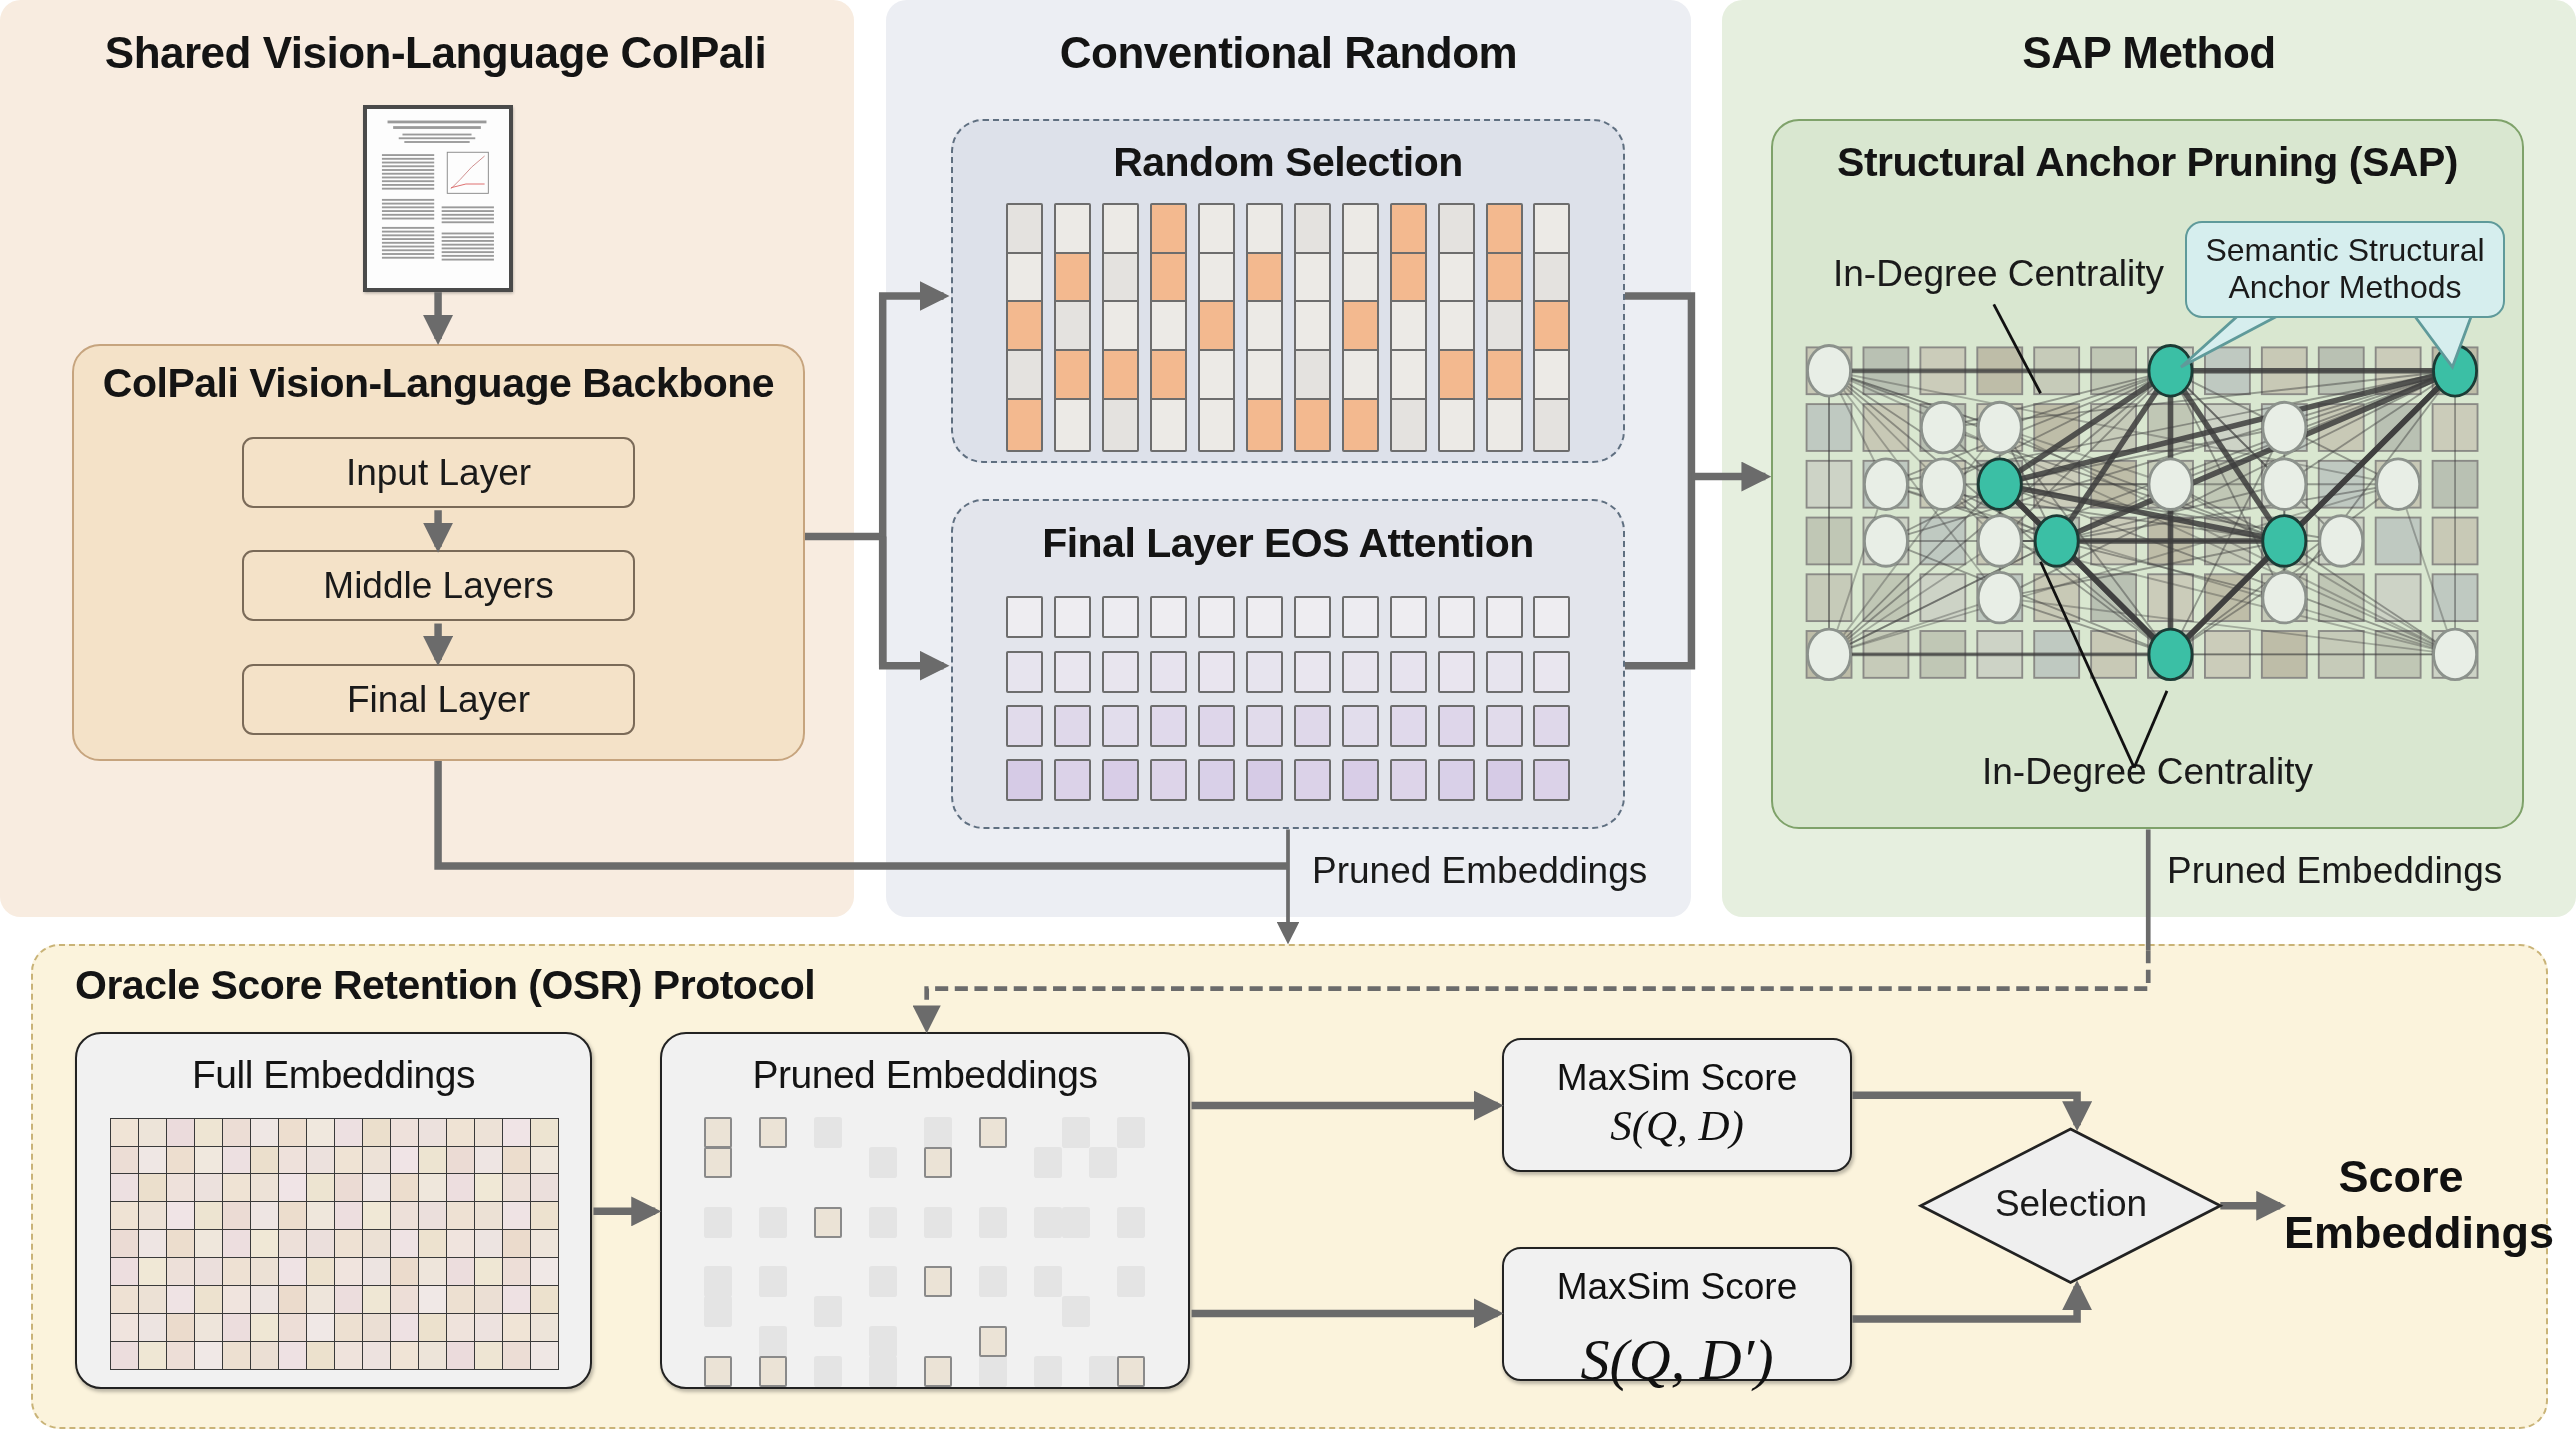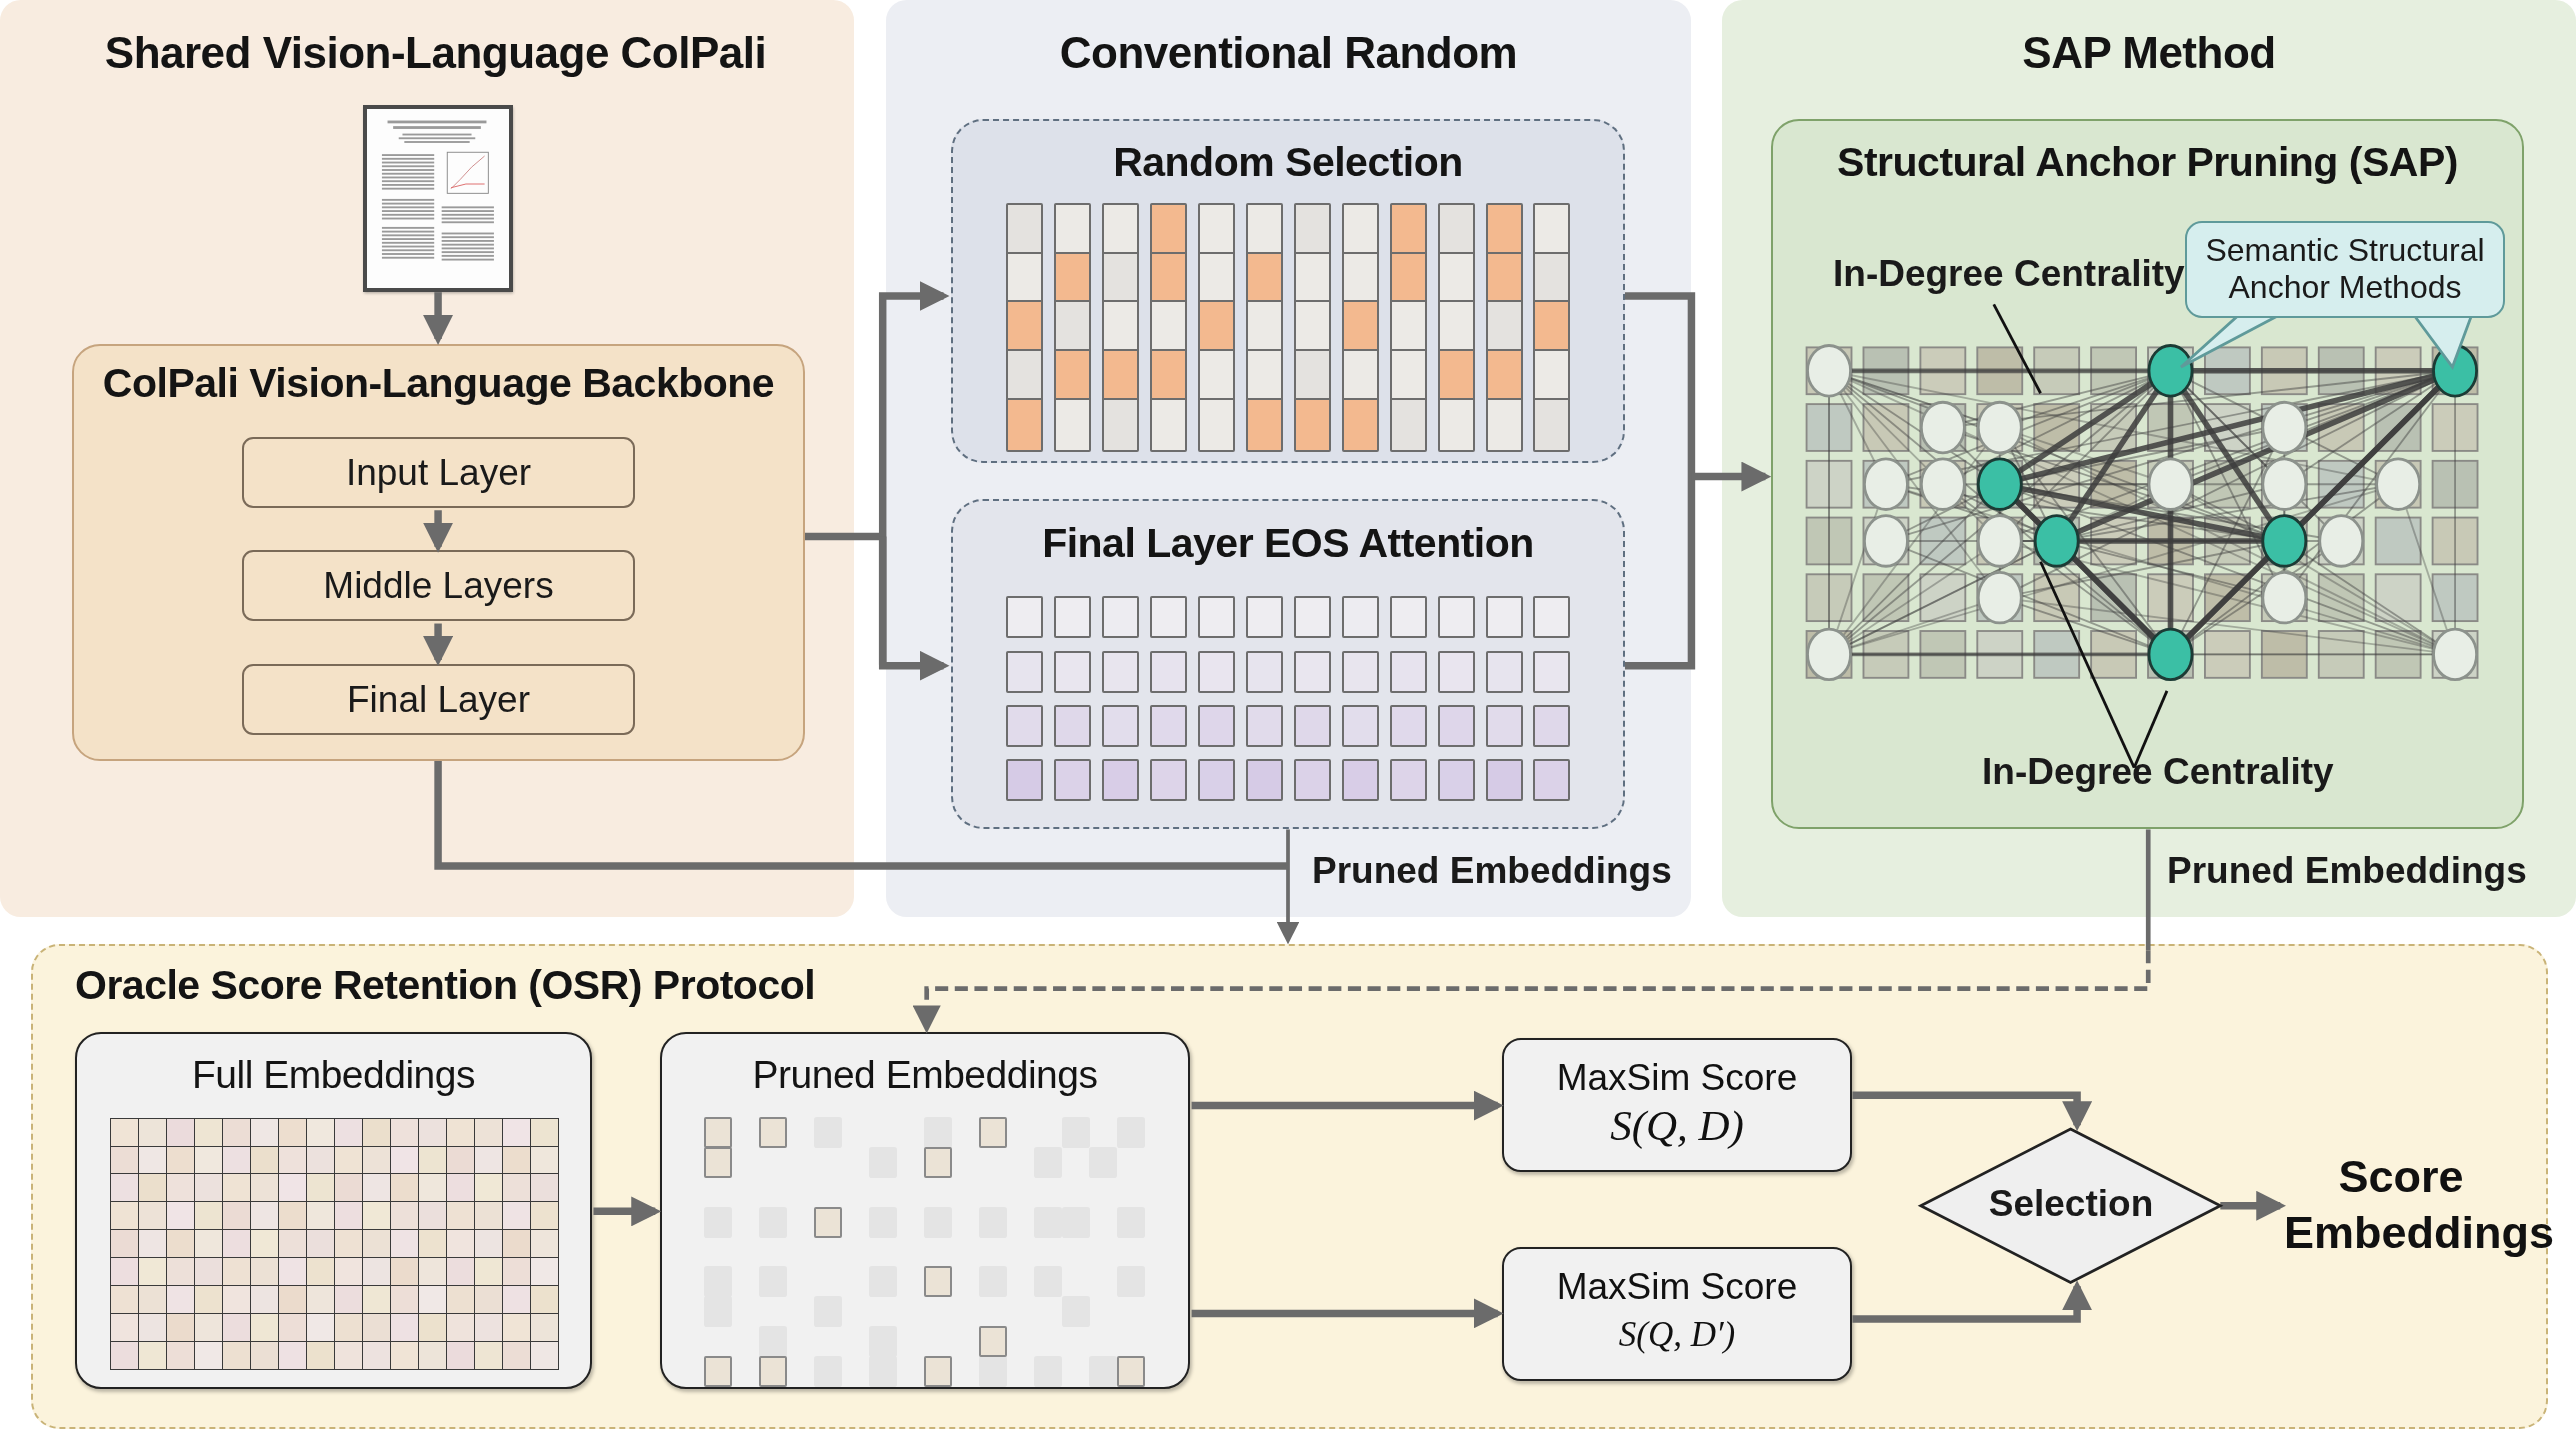--- a/index.html
+++ b/index.html
@@ -2,21 +2,21 @@
 <html style="font-size:15px"><head>
 <meta charset="utf-8">
 <style>
   html, body { margin:0; padding:0; background:#ffffff; }
   body { width:2576px; height:1438px; position:relative; overflow:hidden; font-family:"Liberation Sans", "DejaVu Sans", sans-serif; color:#111; }
   .abs { position:absolute; }
   .panel { position:absolute; border-radius:20.6px; }
   .panel-title { position:absolute; left:0; right:0; text-align:center; font-size:44px; font-weight:bold; color:#141414; letter-spacing:-0.5px; }
   .box-title { position:absolute; left:0; right:0; text-align:center; font-size:41px; font-weight:bold; color:#141414; letter-spacing:-0.5px; }
   .layer { position:absolute; left:242px; width:393px; height:71px; border:2.3px solid #7a6a58; border-radius:11.2px; background:#f4e2c8; display:flex; align-items:center; justify-content:center; font-size:37px; color:#1a1a1a; box-sizing:border-box; }
-  .label { position:absolute; font-size:37px; color:#1a1a1a; white-space:nowrap;font-weight:bold; }
+  .label { position:absolute; font-size:37px; color:#1a1a1a; white-space:nowrap; }
   .dash-box { position:absolute; border:2.8px dashed #5f6f80; border-radius:32px; box-sizing:border-box; }
   .cell { position:absolute; box-sizing:border-box; border:2.3px solid #6d6d6d; border-radius:1.9px; }
   .wbox { position:absolute; background:#f1f1f1; border:2.8px solid #222; border-radius:26px; box-sizing:border-box; box-shadow:1.9px 2.8px 3.7px rgba(0,0,0,0.25); }
   .math { font-family:"Liberation Serif", "DejaVu Serif", serif; font-style:italic; }
   svg { position:absolute; left:0; top:0; }
 </style>
 </head>
 <body>
 
 <div class="panel" style="left:0;top:0;width:854px;height:917px;background:#f8ece0;"></div>
@@ -324,21 +324,21 @@
 <div class="wbox" style="left:660px;top:1032px;width:530px;height:357px;"></div>
 <div class="box-title" style="left:660px;width:530px;right:auto;top:1053px;font-weight:normal;font-size:39px;">Pruned Embeddings</div>
 <div id="pruned-grid"></div>
 
 <div class="wbox" style="left:1502px;top:1038px;width:350px;height:134px;border-radius:19px;text-align:center;">
   <div style="font-size:37px;margin-top:17px;color:#111;">MaxSim Score</div>
   <div class="math" style="font-size:43px;margin-top:1.9px;color:#111;">S(Q, D)</div>
 </div>
 <div class="wbox" style="left:1502px;top:1247px;width:350px;height:134px;border-radius:19px;text-align:center;">
   <div style="font-size:37px;margin-top:17px;color:#111;">MaxSim Score</div>
-  <div class="math" style="font-size:35px;margin-top:7px;color:#111;">S(Q, D′)</div>
+  <div class="math" style="font-size:58px;margin-top:18px;color:#111;">S(Q, D′)</div>
 </div>
 
 <svg id="conn-svg" width="2576" height="1438" style="pointer-events:none;" viewBox="0 0 2752 1536">
   <defs>
     <marker id="ah" viewBox="0 0 10 10" refX="8" refY="5" markerWidth="4" markerHeight="4" orient="auto-start-reverse">
       <path d="M0,0 L10,5 L0,10 z" fill="#6b6b6b"></path>
     </marker>
     <marker id="ahs" viewBox="0 0 10 10" refX="8" refY="5" markerWidth="6" markerHeight="6" orient="auto-start-reverse">
       <path d="M0,0 L10,5 L0,10 z" fill="#6b6b6b"></path>
     </marker>

